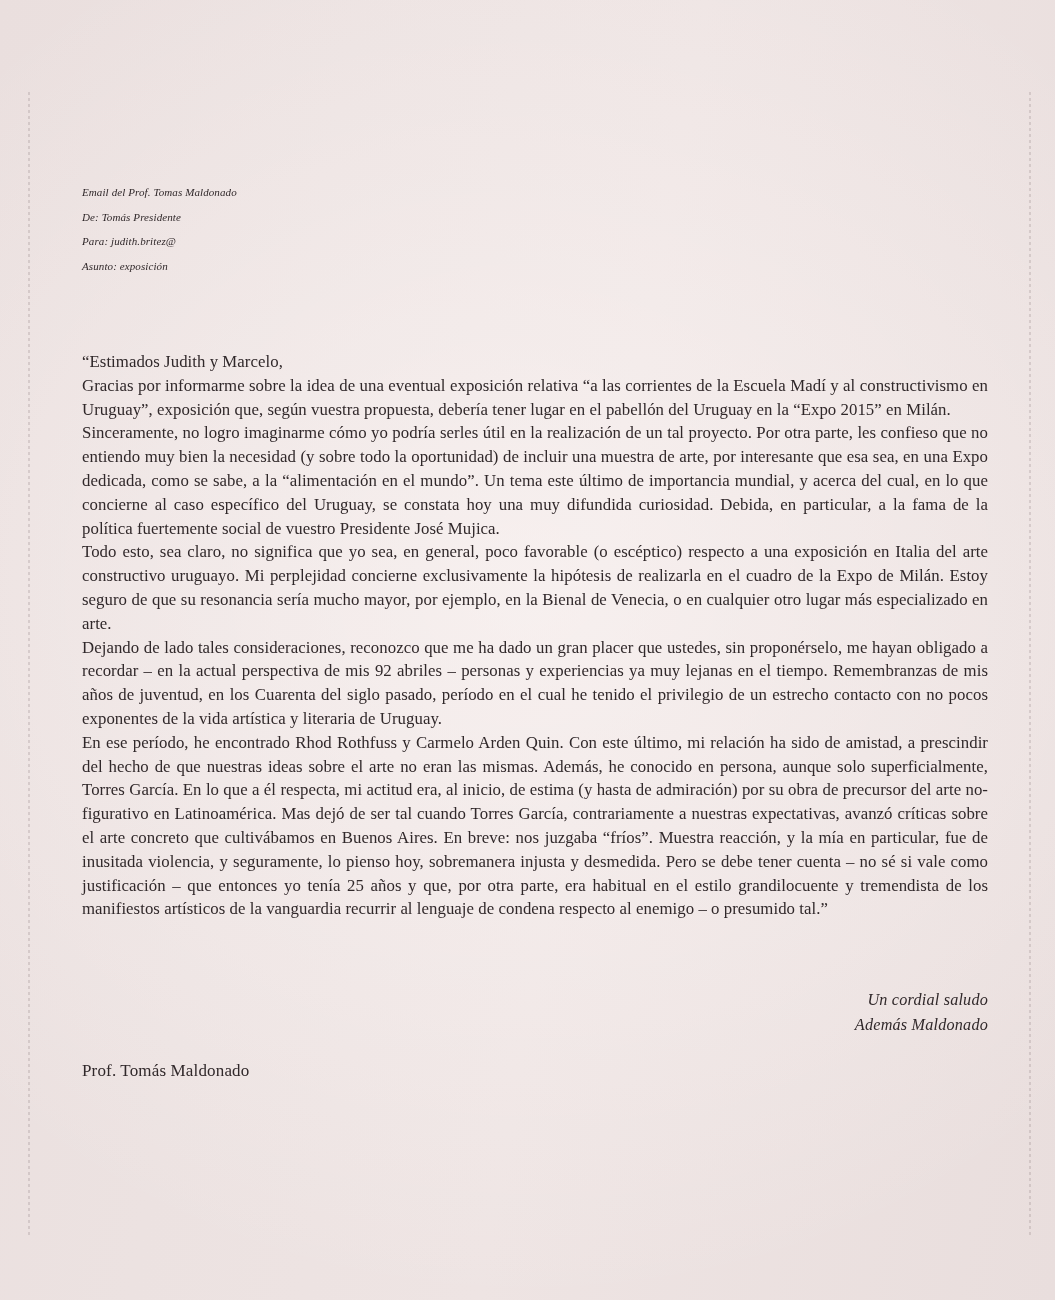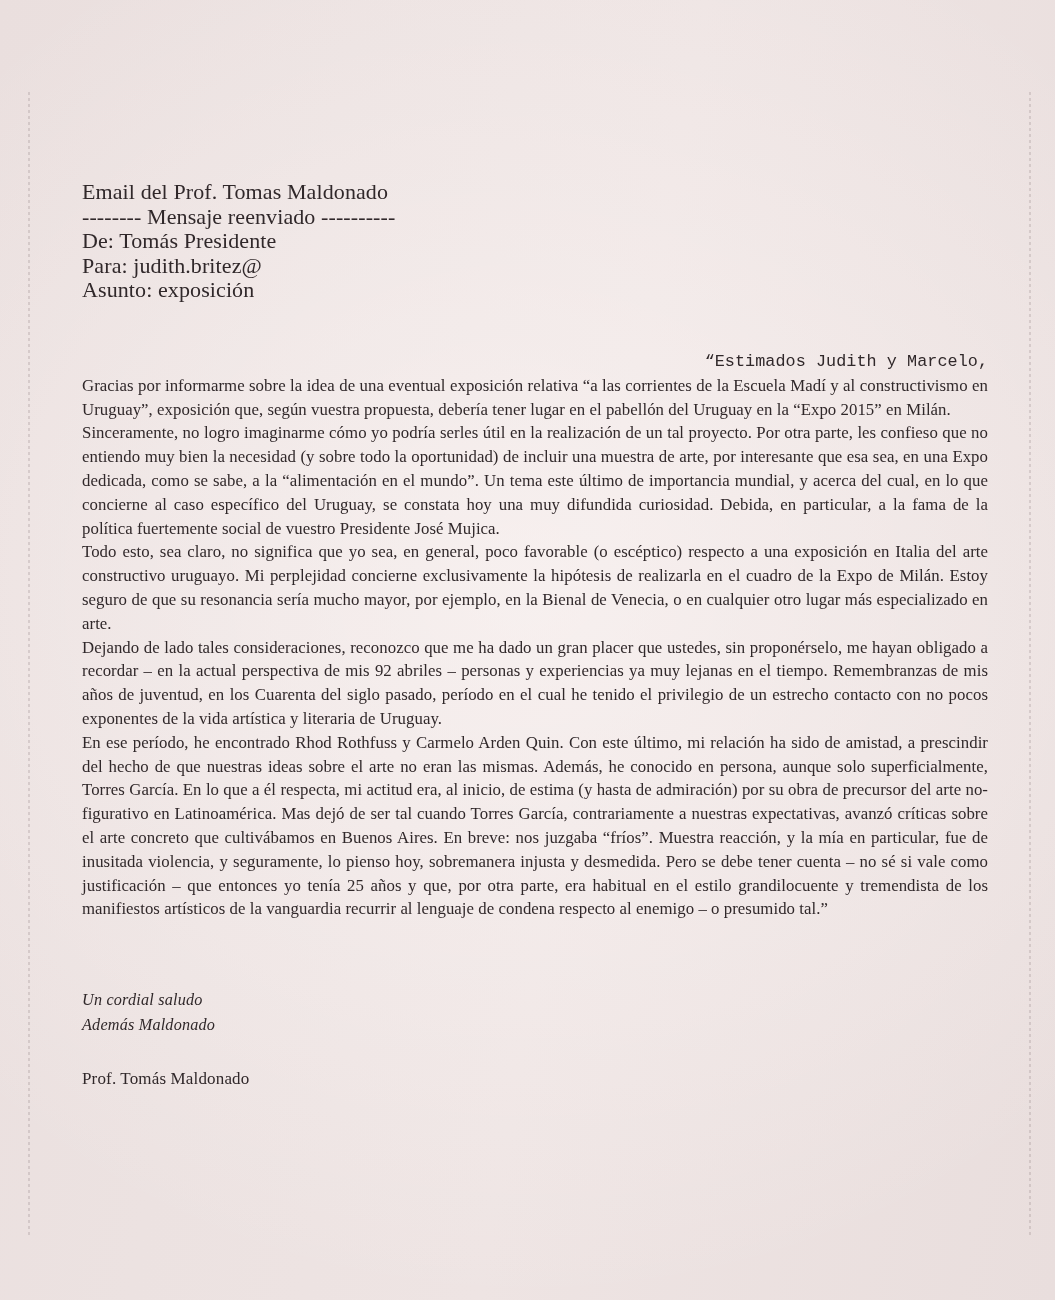--- a/index.html
+++ b/index.html
@@ -52,86 +52,85 @@
     width: 906px;
   }
 
   .header-block {
     position: absolute;
     top: 180px;
     left: 0;
     width: 906px;
   }
   .header-line {
-    font-size: 22px;
+    font-size: 11px;
     line-height: 24.6px;
     letter-spacing: 0.1px;
     white-space: pre;
+    font-style: italic;
   }
 
   .body-block {
     position: absolute;
     top: 350px;
     left: 0;
     width: 906px;
   }
   .para {
     font-size: 16.8px;
     line-height: 23.8px;
     text-align: justify;
     text-justify: inter-word;
     margin: 0;
     letter-spacing: 0.05px;
     -webkit-hyphens: none;
     hyphens: none;
   }
   .para.salutation {
-    text-align: right;
-    font-family: Liberation Mono, monospace;
+    text-align: left;
   }
 
   .signoff-block {
     position: absolute;
     top: 988px;
     left: 0;
     width: 906px;
   }
   .signoff-line {
     font-style: italic;
     font-size: 16.2px;
     line-height: 24.5px;
     letter-spacing: 0.2px;
+    text-align: right;
   }
 
   .closing-block {
     position: absolute;
     top: 1059px;
     left: 0;
     width: 906px;
-    margin-top: 8px;
   }
   .closing-line {
     font-size: 17px;
     line-height: 24px;
     letter-spacing: 0.15px;
   }
 </style>
 </head>
 <body>
 
 <div class="paper"></div>
 
 <div class="margin-rule left"></div>
 <div class="margin-rule right"></div>
 
 <div class="sheet">
 
   <div class="header-block">
     <div class="header-line">Email del Prof. Tomas Maldonado</div>
-    <div class="header-line">-------- Mensaje reenviado ----------</div>
     <div class="header-line">De: Tomás Presidente</div>
     <div class="header-line">Para: judith.britez@</div>
     <div class="header-line">Asunto: exposición</div>
   </div>
 
   <div class="body-block">
     <p class="para salutation">“Estimados Judith y Marcelo,</p>
     <p class="para">Gracias por informarme sobre la idea de una eventual exposición relativa “a las corrientes de la Escuela Madí y al constructivismo en Uruguay”, exposición que, según vuestra propuesta, debería tener lugar en el pabellón del Uruguay en la “Expo 2015” en Milán.</p>
     <p class="para">Sinceramente, no logro imaginarme cómo yo podría serles útil en la realización de un tal proyecto. Por otra parte, les confieso que no entiendo muy bien la necesidad (y sobre todo la oportunidad) de incluir una muestra de arte, por interesante que esa sea, en una Expo dedicada, como se sabe, a la “alimentación en el mundo”. Un tema este último de  importancia mundial, y acerca del cual, en lo que concierne al caso específico del Uruguay, se constata hoy una muy difundida curiosidad. Debida, en particular, a la fama de la política fuertemente social de vuestro Presidente José Mujica.</p>
     <p class="para">Todo esto, sea claro, no significa que yo sea, en general, poco favorable (o escéptico) respecto a una exposición en Italia del arte constructivo uruguayo. Mi perplejidad concierne exclusivamente la hipótesis de realizarla en el cuadro de la Expo de Milán. Estoy seguro de que su resonancia sería mucho mayor, por ejemplo, en la Bienal de Venecia, o en cualquier otro lugar más especializado en arte.</p>

